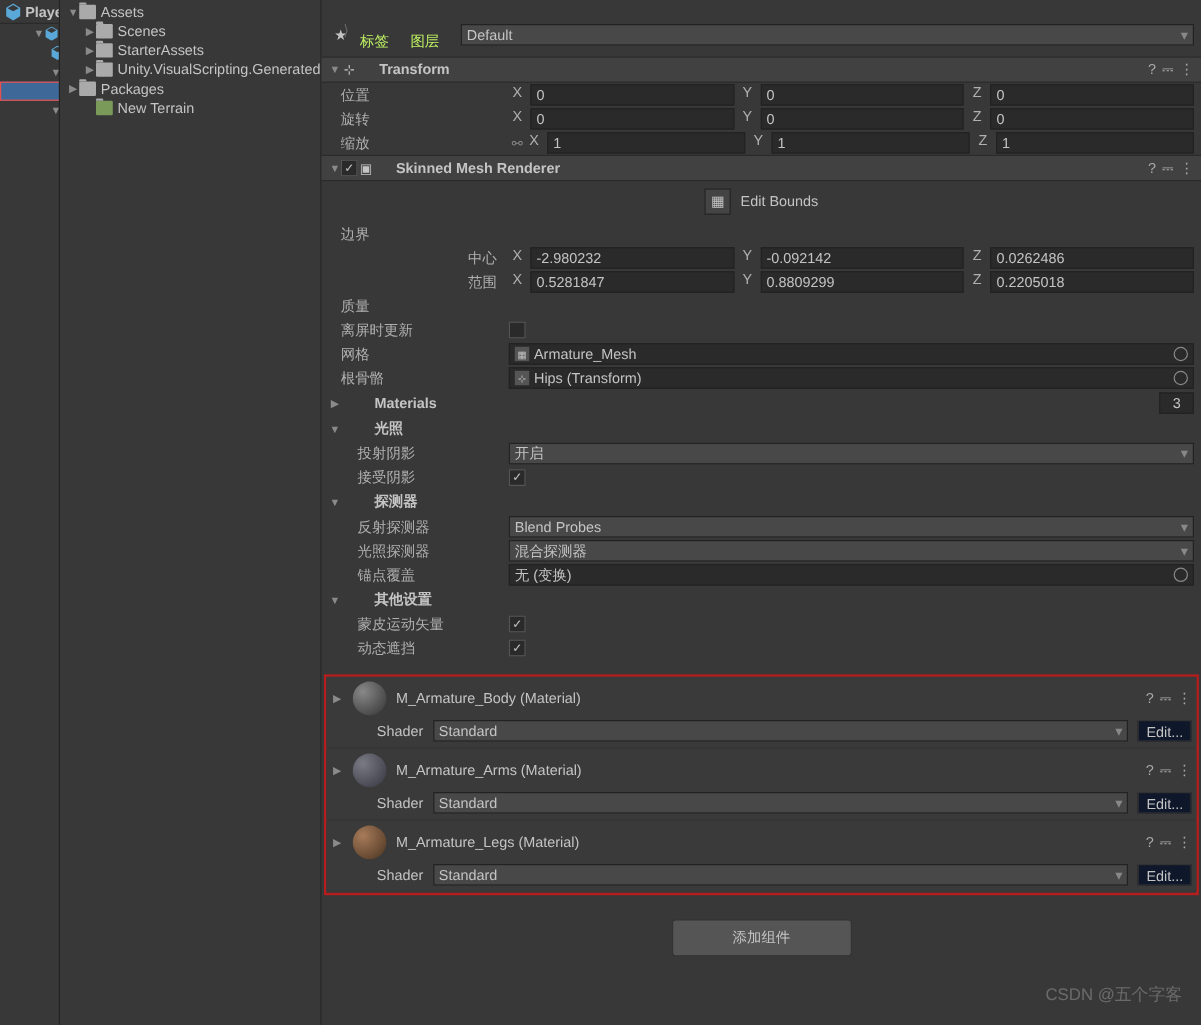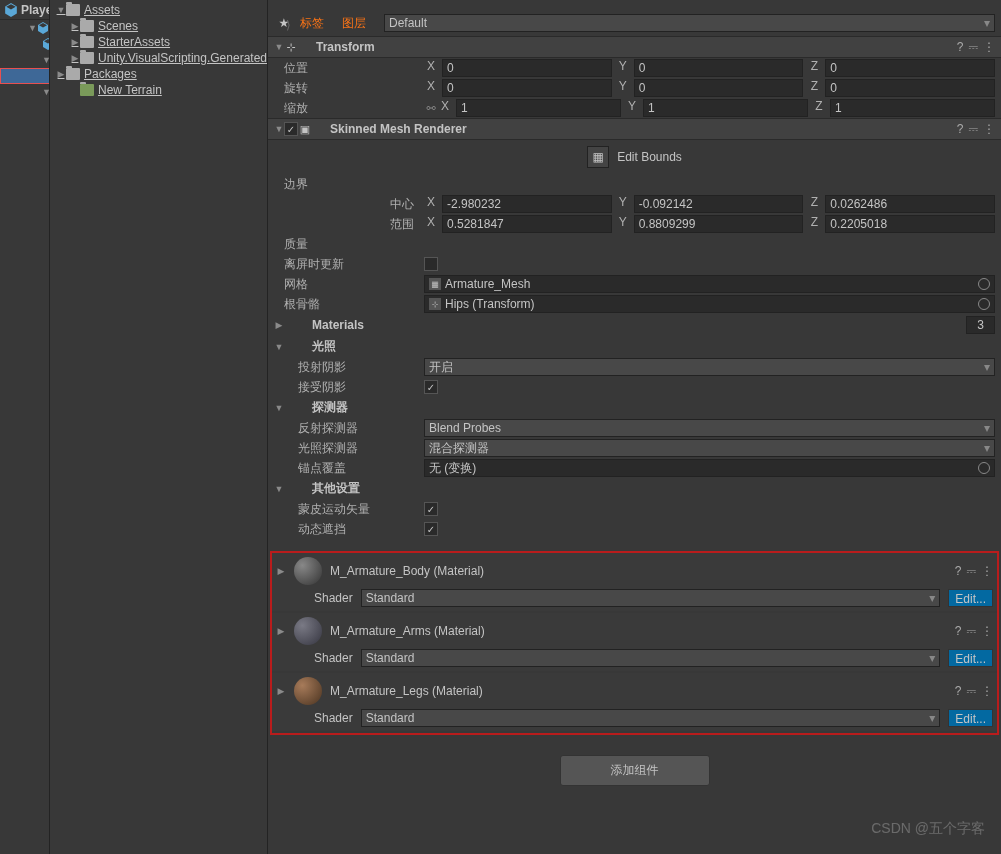--- a/index.html
+++ b/index.html
@@ -42,28 +42,28 @@
 .section-header .arrow { margin-right: 4px; }
 .section-header .title { font-weight: bold; }
 .material-box { border: 2px solid #b91c1c; margin: 12px 2px 2px 2px; }
 .material-item { background: #3a3a3a; margin-bottom: 2px; padding: 4px; }
 .material-header { display: flex; align-items: center; gap: 8px; }
 .mat-sphere { width: 28px; height: 28px; background: radial-gradient(circle at 30% 30%, #888, #333); border-radius: 50%; }
 .mat-legs { background: radial-gradient(circle at 30% 30%, #a77b5a, #4a3320); }
 .mat-arms { background: radial-gradient(circle at 30% 30%, #7a7a85, #353540); }
 .mat-title { flex: 1; }
 .shader-row { display: flex; align-items: center; gap: 8px; margin-top: 4px; padding-left: 38px; }
-.edit-btn { background: #0369a1; border: 1px solid #333; color: #c4c4c4; padding: 2px 6px; cursor: pointer; height: 18px; }
+.edit-btn { background: #0f172a; border: 1px solid #333; color: #c4c4c4; padding: 2px 6px; cursor: pointer; height: 18px; }
 .add-comp { display: flex; justify-content: center; margin: 20px 0; }
 .add-comp button { background: #555; border: 1px solid #333; color: #c4c4c4; padding: 6px 50px; cursor: pointer; border-radius: 3px; }
 .watermark { position: absolute; bottom: 16px; right: 16px; color: rgba(255,255,255,0.25); font-size: 14px; }
 .resize-handle { position: absolute; left: 286px; top: 18px; width: 10px; height: 22px; cursor: ew-resize; }
 .resize-handle::before { content: "⟩"; color: #666; }
 .inspector-top-row { display: flex; align-items: center; padding: 0 6px 4px 6px; gap: 6px; }
-.small-label { color: #f97316; min-width: 36px; }
+.small-label { color: #bef264; min-width: 36px; margin-top: 12px; }
 .edit-bounds-row { display: flex; align-items: center; justify-content: center; gap: 8px; padding: 6px; }
 .eb-btn { width: 22px; height: 22px; background: #444; border: 1px solid #222; display: inline-flex; align-items: center; justify-content: center; cursor: pointer; }
 .hp { width: 14px; height: 14px; display: inline-flex; align-items: center; justify-content: center; font-size: 11px; }
 </style>
 </head>
 <body>
 
 <div class="panel hierarchy">
   <div class="header-row">
     <span class="cube-icon prefab-icon">
@@ -166,21 +166,21 @@
         <span class="arrow "></span>
       </div>
       <div class="tree-item" style="padding-left: 112px;"></div>
       <div class="tree-item" style="padding-left: 126px;"></div>
       <div class="tree-item" style="padding-left: 140px;"></div>
     </div>
 </div>
 
 <div class="panel project">
   <div class="resize-handle"></div>
-  <div id="project-list" style="padding-top:2px;text-decoration:underline;">
+  <div id="project-list" style="padding-top:2px;">
       <div class="tree-item" style="padding-left: 6px;">
         <span class="arrow open"></span>
         <span class="folder-icon"></span>
         <span>Assets</span>
       </div>
       <div class="tree-item" style="padding-left: 20px;">
         <span class="arrow closed"></span>
         <span class="folder-icon"></span>
         <span>Scenes</span>
       </div>

